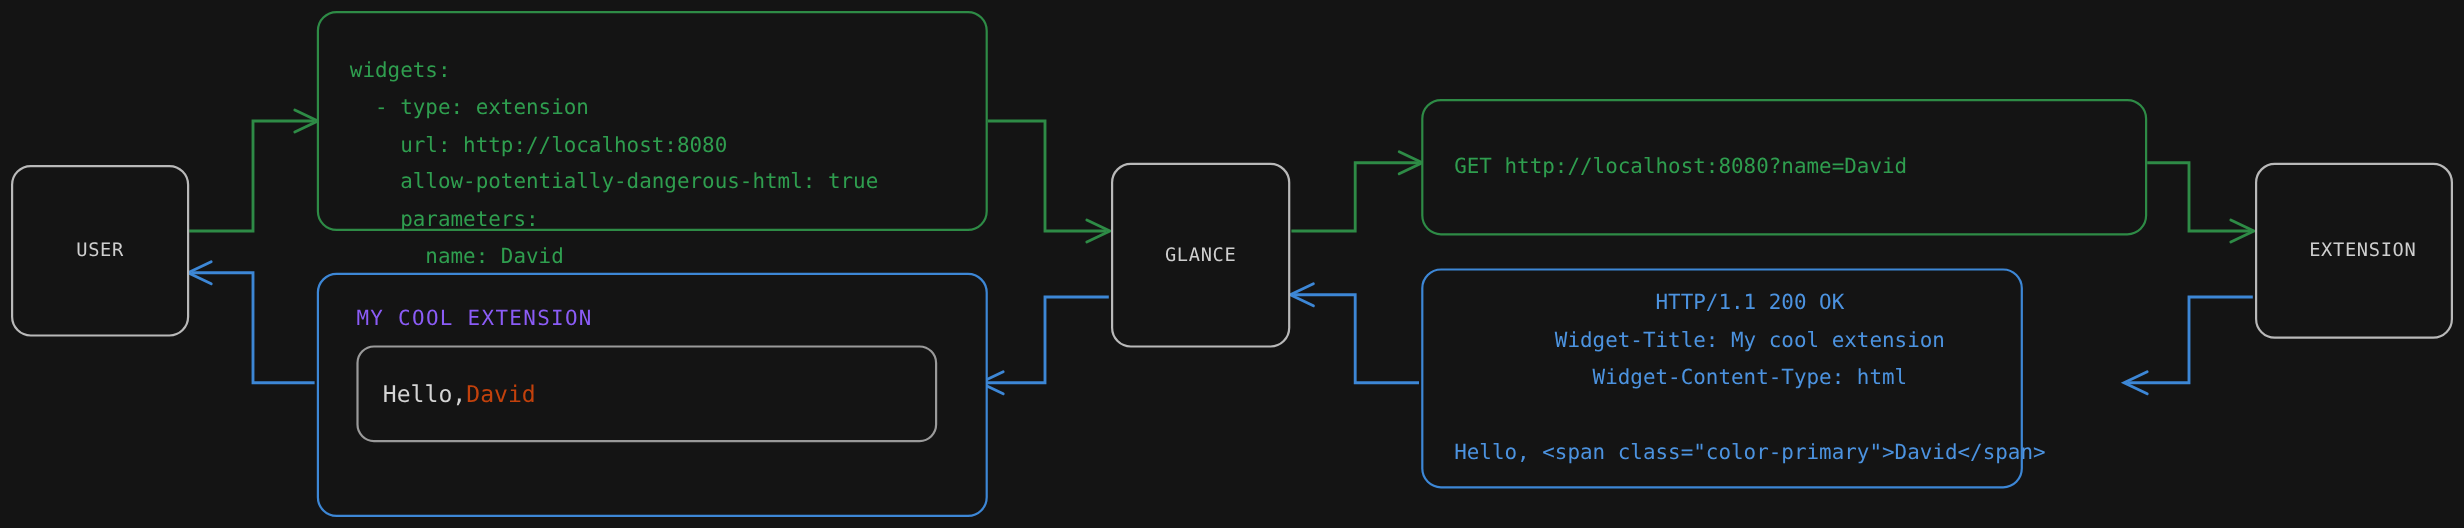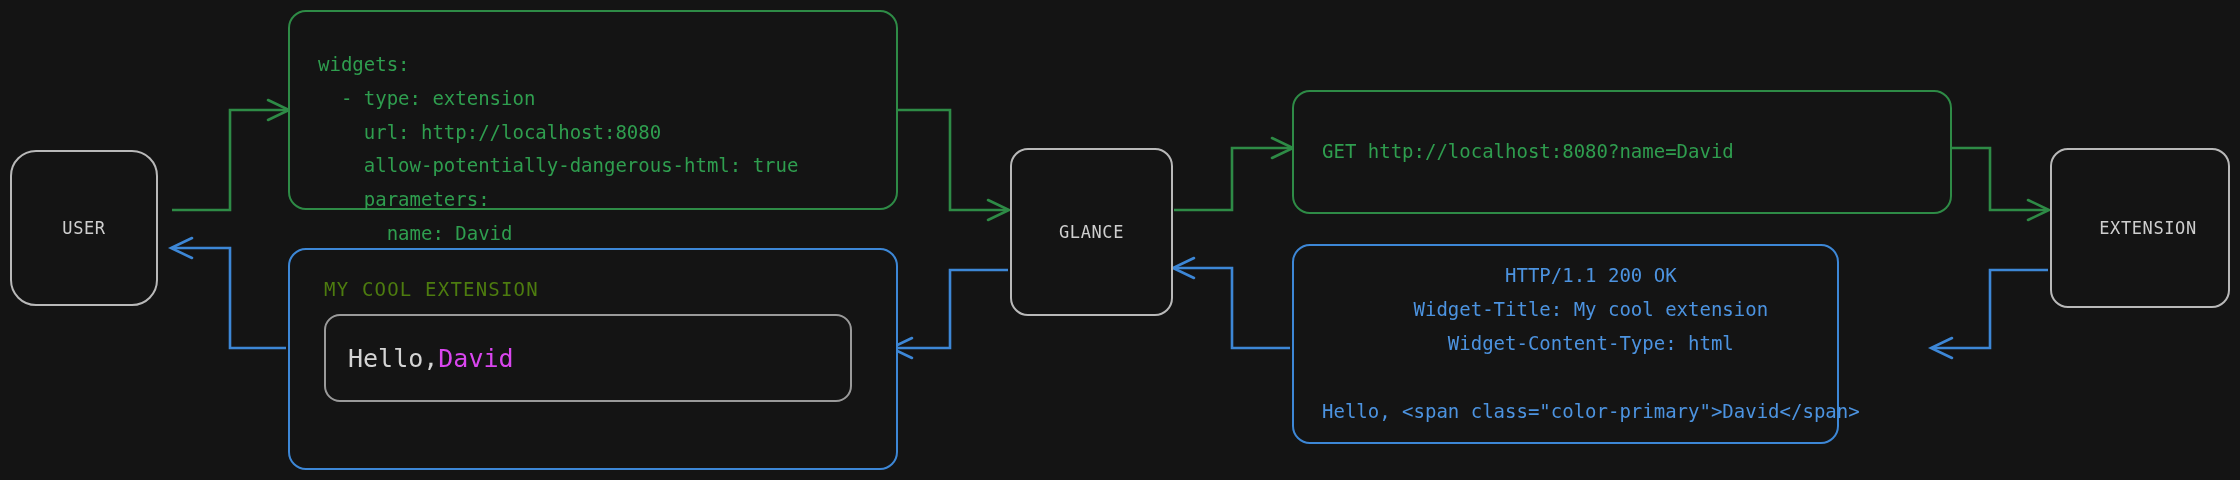--- a/index.html
+++ b/index.html
@@ -29,36 +29,36 @@
 
   .code{
     margin:0;white-space:pre;
     font-family:"DejaVu Sans Mono","Liberation Mono",monospace;
     font-size:19px;line-height:1.78;letter-spacing:0px;
     color:#2f9e4f;
   }
   .code.blue{color:#4c93e0;}
 
   .widget-title{
-    color:#4d7c0f;font-size:19px;letter-spacing:1.2px;
+    color:#8b5cf6;font-size:19px;letter-spacing:1.2px;
     font-family:"DejaVu Sans Mono","Liberation Mono",monospace;
     margin:6px 0 14px 10px;
   }
   .widget-body{
     box-sizing:border-box;
     border:2px solid #9a9a9a;border-radius:16px;
     margin-left:10px;margin-right:20px;
     height:88px;display:flex;align-items:center;
     padding:0 22px;
   }
   .widget-text{
     font-family:"DejaVu Sans Mono","Liberation Mono",monospace;
-    font-size:25px;color:#d4d4d4;
+    font-size:21px;color:#d4d4d4;
   }
-  .accent{color:#d946ef;}
+  .accent{color:#c2410c;}
 </style>
 </head>
 <body>
 
 <div id="stage">
 
   <svg class="edges" viewBox="0 0 2240 480">
     <g fill="none" stroke-width="2.6" stroke-linecap="butt" stroke-linejoin="miter">
 
       <g stroke="#2e8b46">
@@ -97,21 +97,21 @@
       </g>
 
       <g stroke="#3d87d6">
         <path d="M286,348 L230,348 L230,248 L174,248"></path>
         <path d="M192,238 L171,248 L192,258" stroke-linecap="round"></path>
       </g>
 
     </g>
   </svg>
 
-  <div class="node" style="left:10px;top:150px;width:148px;height:156px;border-radius:26px;">
+  <div class="node" style="left:10px;top:150px;width:162px;height:156px;">
     <span>USER</span>
   </div>
 
   <div class="node" style="left:1010px;top:148px;width:163px;height:168px;">
     <span>GLANCE</span>
   </div>
 
   <div class="node" style="left:2050px;top:148px;width:180px;height:160px;padding-left:16px;">
     <span>EXTENSION</span>
   </div>

